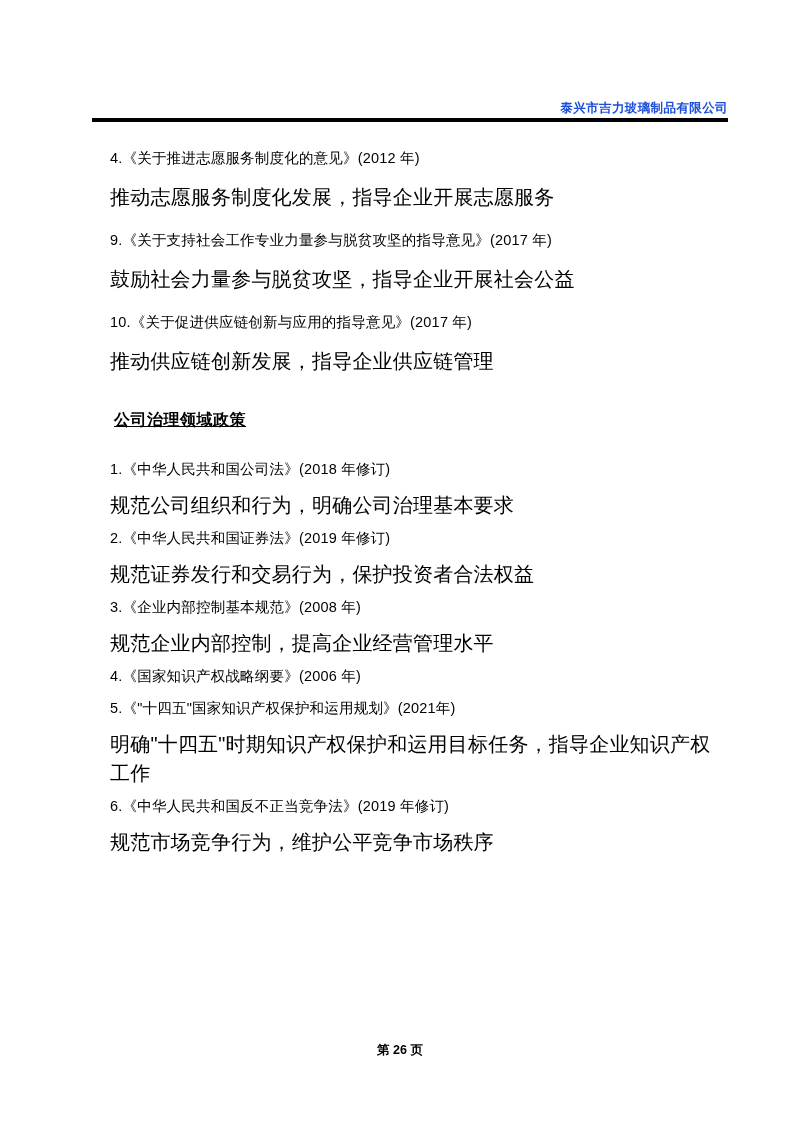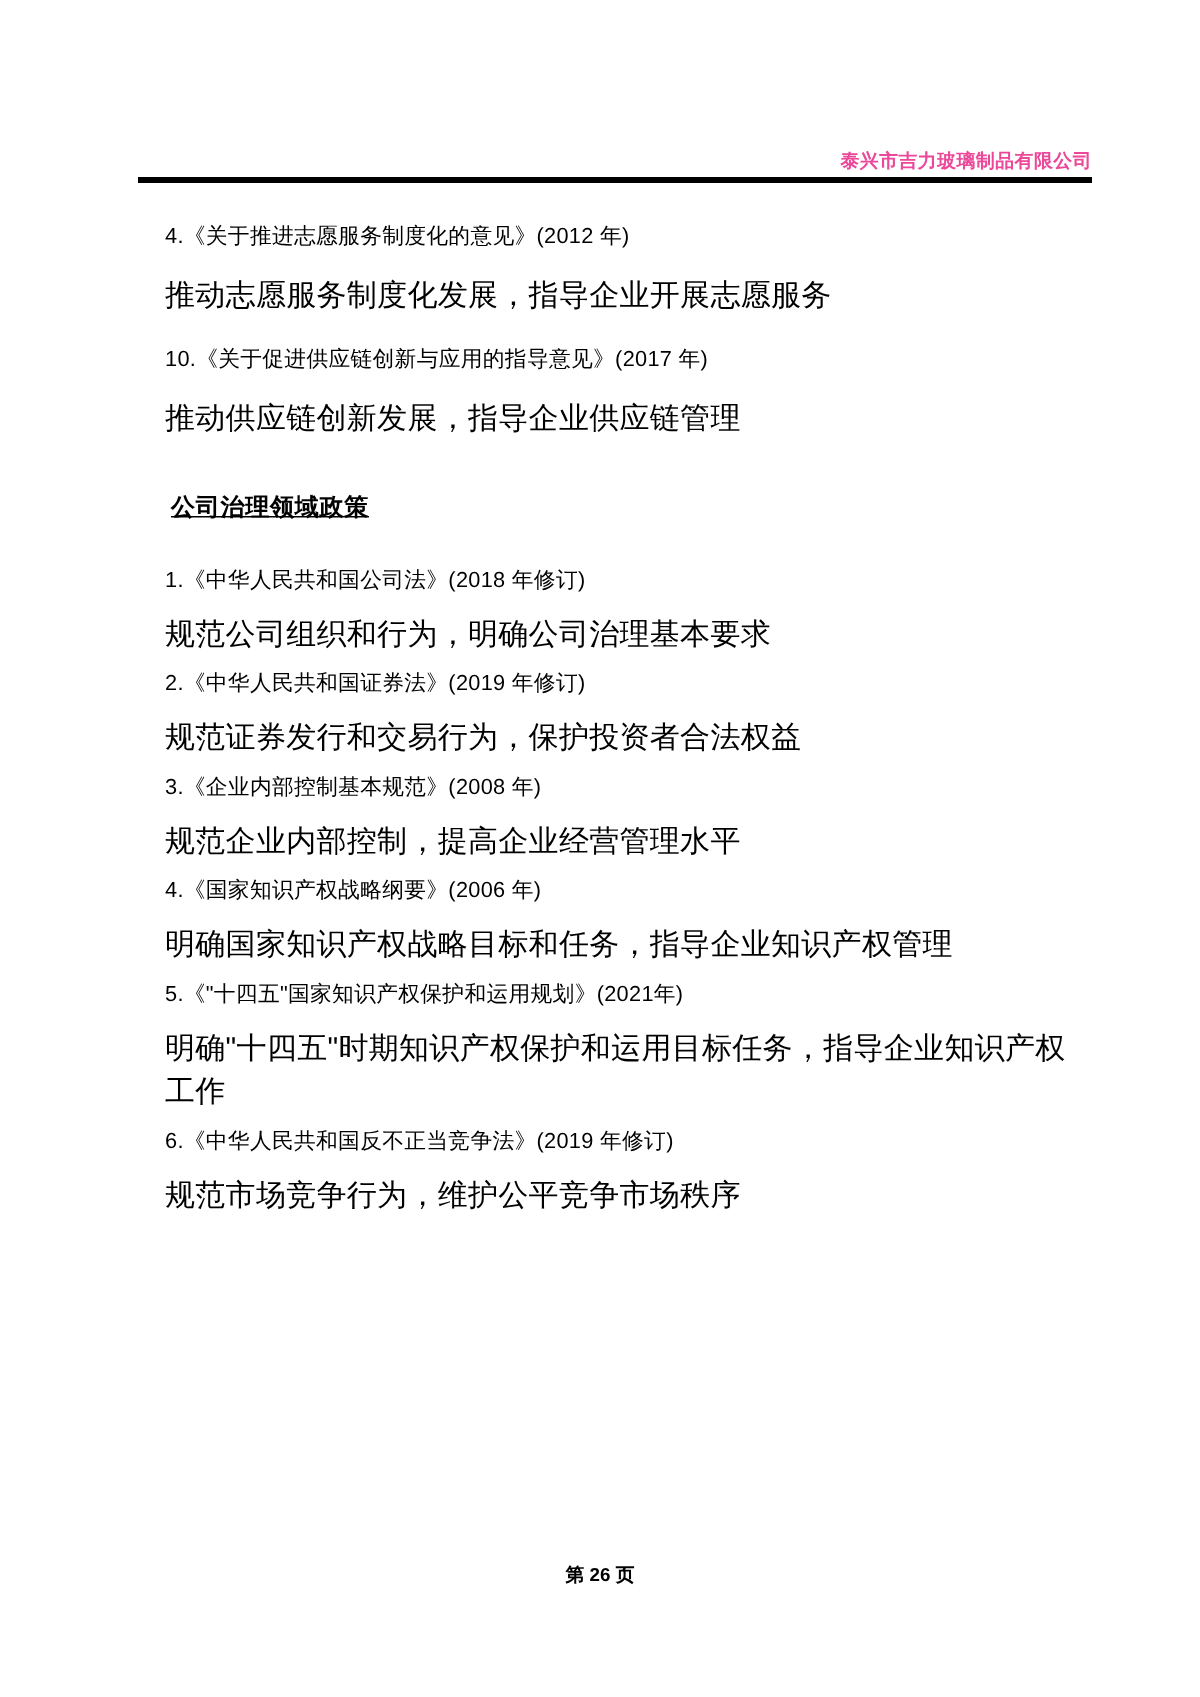--- a/index.html
+++ b/index.html
@@ -21,21 +21,21 @@
     position: absolute;
     top: 98px;
     left: 92px;
     right: 72px;
     text-align: right;
   }
   .header-title {
     font-size: 12.5px;
     font-weight: bold;
     letter-spacing: 0.4px;
-    color: #ec4899;
+    color: #1d4ed8;
   }
   .header-rule {
     position: absolute;
     top: 118px;
     left: 92px;
     right: 72px;
     height: 4px;
     background: #000;
   }
   .content {
@@ -101,20 +101,24 @@
   <div class="header-rule"></div>
 
   <div class="content">
 
     <div>
       <div class="item">
         <p class="item-title indent1">4.《关于推进志愿服务制度化的意见》(2012 年)</p>
         <p class="item-desc indent1">推动志愿服务制度化发展，指导企业开展志愿服务</p>
       </div>
       <div class="item">
+        <p class="item-title indent1">9.《关于支持社会工作专业力量参与脱贫攻坚的指导意见》(2017 年)</p>
+        <p class="item-desc indent1">鼓励社会力量参与脱贫攻坚，指导企业开展社会公益</p>
+      </div>
+      <div class="item">
         <p class="item-title indent1">10.《关于促进供应链创新与应用的指导意见》(2017 年)</p>
         <p class="item-desc indent1">推动供应链创新发展，指导企业供应链管理</p>
       </div>
     </div>
 
     <h2 class="section-heading">公司治理领域政策</h2>
 
     <div class="group-tight">
       <div class="item">
         <p class="item-title indent1">1.《中华人民共和国公司法》(2018 年修订)</p>
@@ -123,21 +127,20 @@
       <div class="item">
         <p class="item-title indent1">2.《中华人民共和国证券法》(2019 年修订)</p>
         <p class="item-desc indent1">规范证券发行和交易行为，保护投资者合法权益</p>
       </div>
       <div class="item">
         <p class="item-title indent1">3.《企业内部控制基本规范》(2008 年)</p>
         <p class="item-desc indent1">规范企业内部控制，提高企业经营管理水平</p>
       </div>
       <div class="item">
         <p class="item-title indent1">4.《国家知识产权战略纲要》(2006 年)</p>
-        <p class="item-desc indent1">明确国家知识产权战略目标和任务，指导企业知识产权管理</p>
       </div>
       <div class="item">
         <p class="item-title indent1">5.《"十四五"国家知识产权保护和运用规划》(2021年)</p>
         <p class="item-desc indent1">明确"十四五"时期知识产权保护和运用目标任务，指导企业知识产权工作</p>
       </div>
       <div class="item">
         <p class="item-title indent1">6.《中华人民共和国反不正当竞争法》(2019 年修订)</p>
         <p class="item-desc indent1">规范市场竞争行为，维护公平竞争市场秩序</p>
       </div>
     </div>

